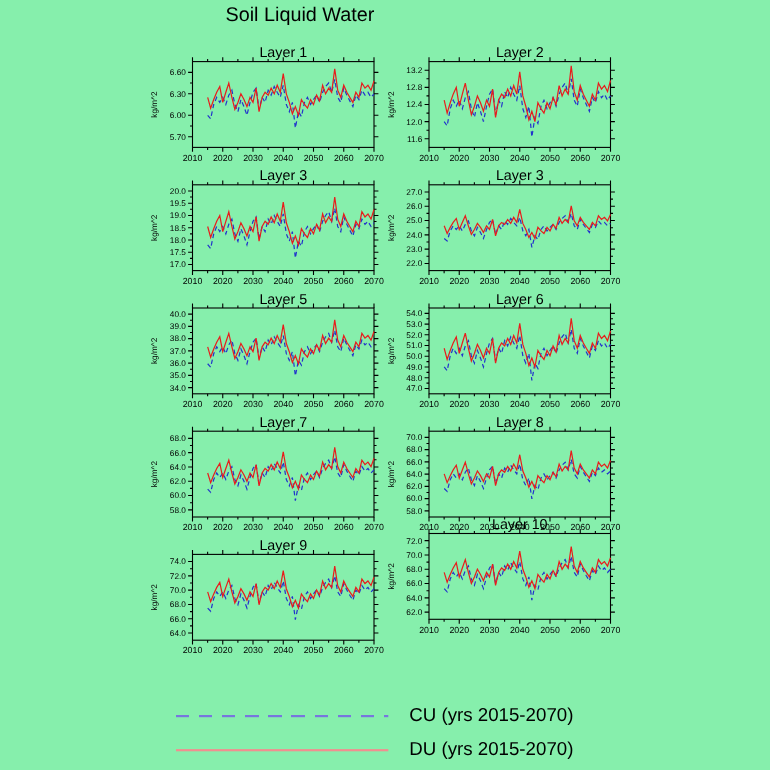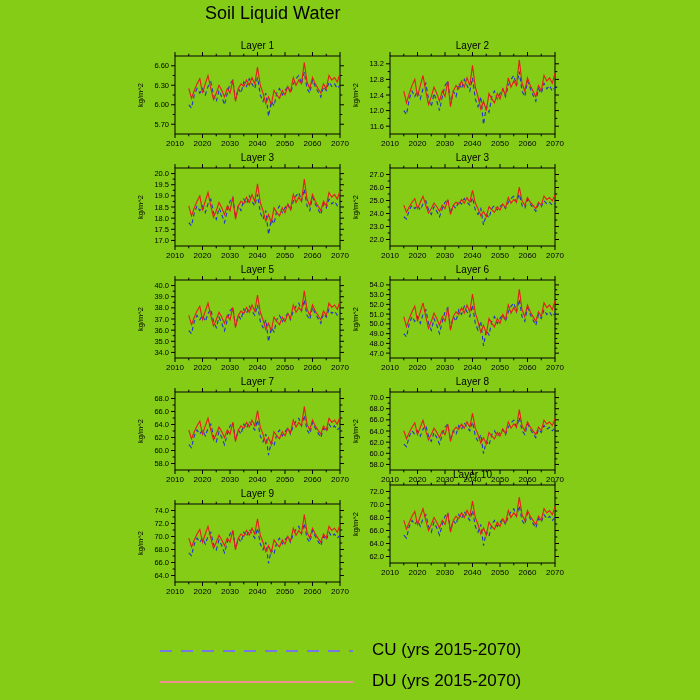--- a/index.html
+++ b/index.html
@@ -1,22 +1,22 @@
 <!DOCTYPE html>
 <html><head>
 <meta charset="utf-8">
 <style>
   html,body{margin:0;padding:0;background:#fff;}
-  #page{position:relative;width:700px;height:700px;background:#84cc16;
+  #page{position:relative;width:700px;height:700px;background:#86efac;
         font-family:"Liberation Sans",sans-serif;color:#000;overflow:hidden;}
   .main-title{position:absolute;left:205px;top:2px;font-size:18px;line-height:22px;
               color:#000;white-space:nowrap;}
   .panel{position:absolute;width:235px;height:112px;}
   .panel-title{position:absolute;left:45px;top:2px;width:165px;text-align:center;
-               font-size:10px;color:#000;}
+               font-size:13px;color:#000;}
   .ylabel{position:absolute;left:-21px;top:51px;width:66px;height:12px;text-align:center;
           font-size:7.5px;transform:rotate(-90deg);color:#000;}
   .plot{position:absolute;left:0;top:0;}
   svg text{font-family:"Liberation Sans",sans-serif;fill:#000;}
   .legend{position:absolute;left:0;top:632px;width:700px;}
   .legend-row{position:absolute;height:24px;}
   .legend-swatch{position:absolute;left:160px;top:10px;width:193px;height:3px;}
   .legend-label{position:absolute;left:372px;top:0;font-size:17px;white-space:nowrap;}
 </style>
 </head>

